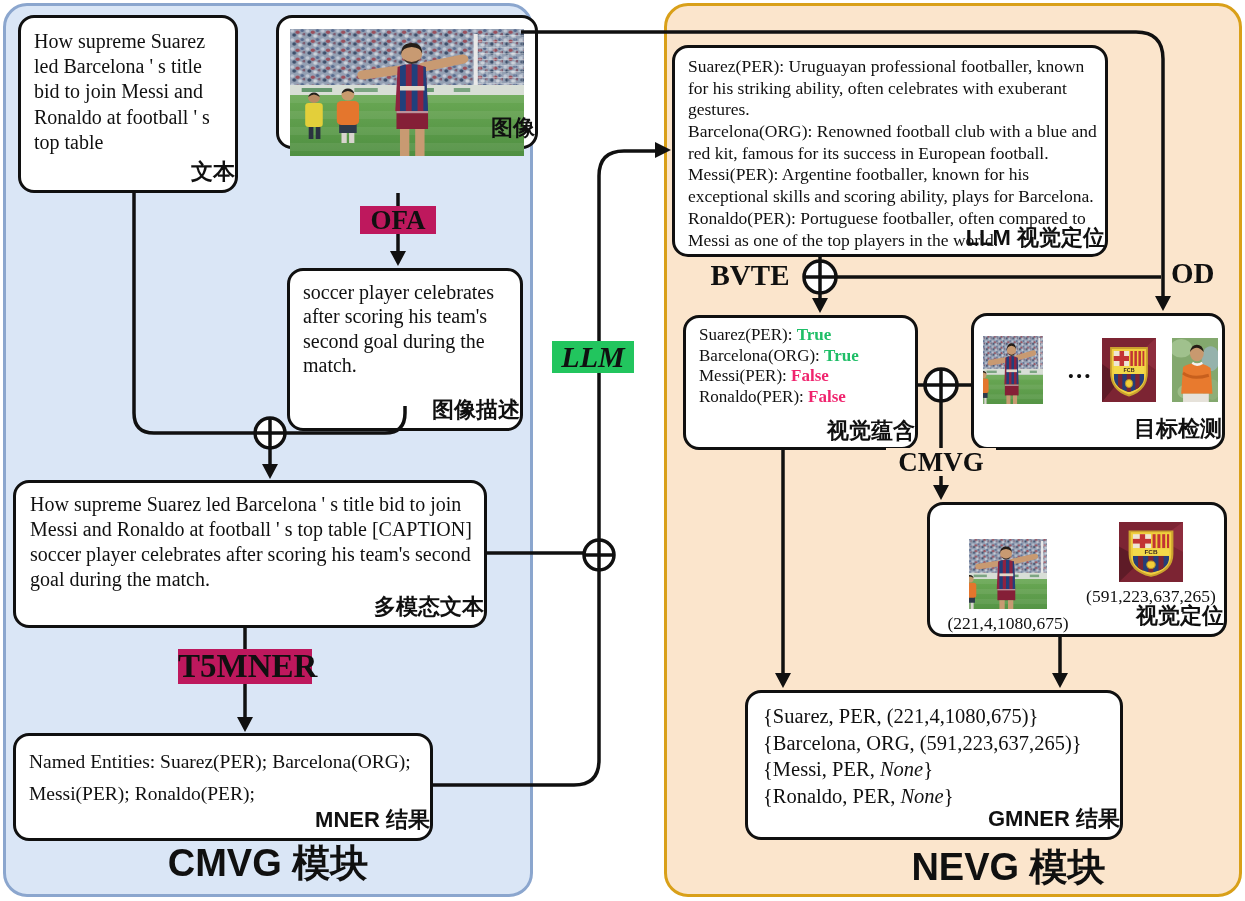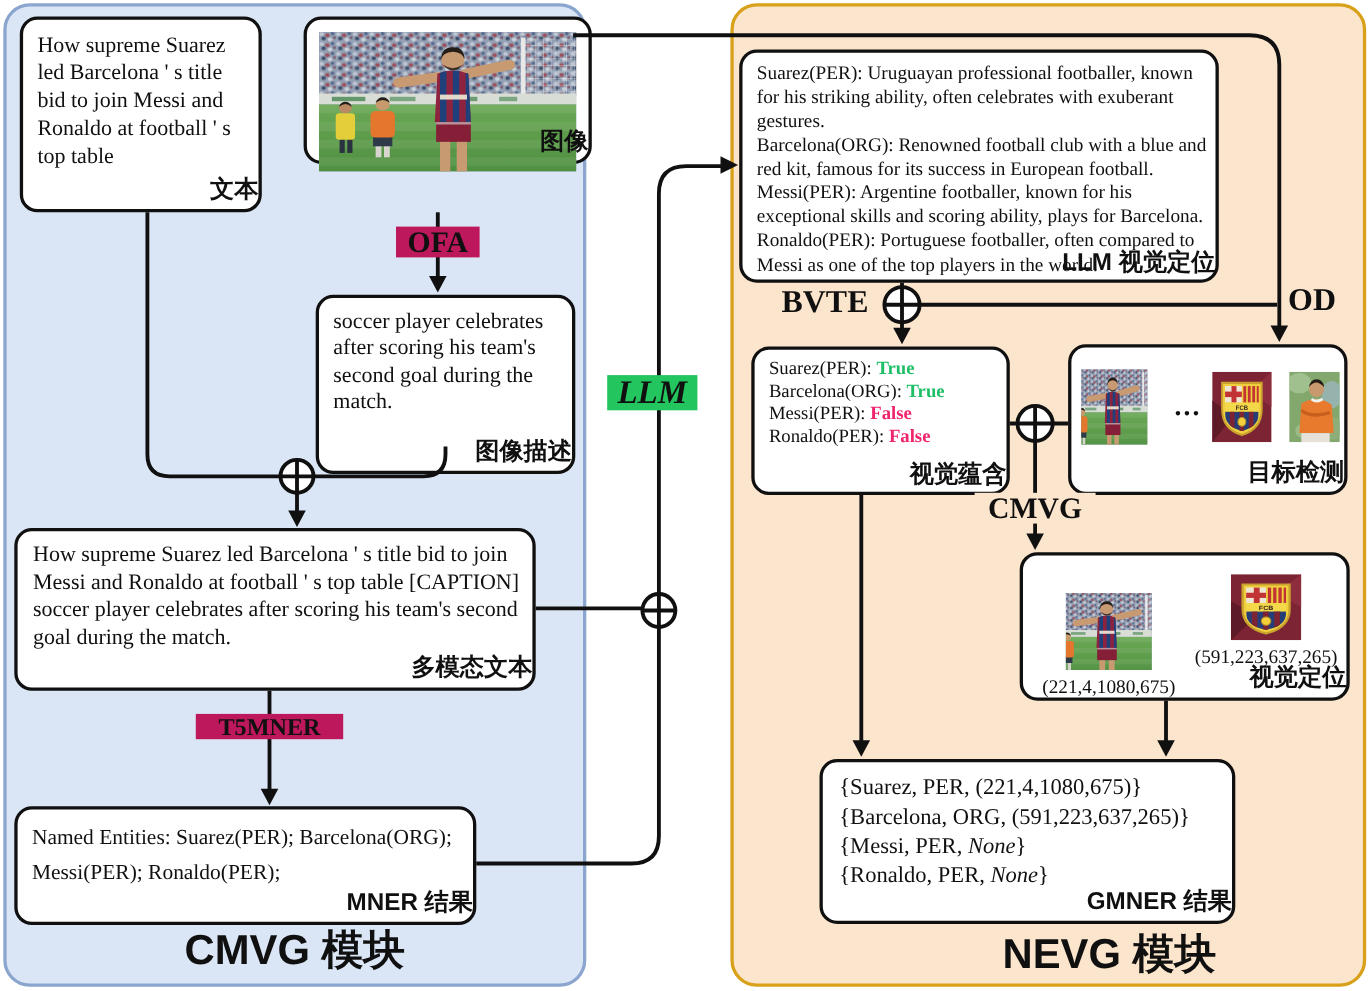--- a/index.html
+++ b/index.html
@@ -281,18 +281,18 @@
     <polygon class="ah" points="237,717 253,717 245,732"></polygon>
     <polygon class="ah" points="655,142 655,158 671,150"></polygon>
     <polygon class="ah" points="812,298 828,298 820,313"></polygon>
     <polygon class="ah" points="1155,296 1171,296 1163,311"></polygon>
     <polygon class="ah" points="933,485 949,485 941,500"></polygon>
     <polygon class="ah" points="775,673 791,673 783,688"></polygon>
     <polygon class="ah" points="1052,673 1068,673 1060,688"></polygon>
   </svg>
 
   <div class="op on-blue" style="left:360px;top:206px;width:76px;font-size:27px;">OFA</div>
-  <div class="op on-blue" style="left:178px;top:649px;width:134px;font-size:22px;">T5MNER</div>
+  <div class="op on-blue" style="left:178px;top:649px;width:134px;font-size:33px;">T5MNER</div>
   <div class="op on-white" style="left:552px;top:341px;width:82px;font-size:30px;">LLM</div>
   <div class="op on-orange" style="left:700px;top:260px;width:100px;font-size:29px;text-align:center;">BVTE</div>
   <div class="op on-orange" style="left:1171px;top:258px;width:64px;font-size:29px;text-align:left;">OD</div>
   <div class="op on-orange" style="left:886px;top:448px;width:110px;font-size:27px;">CMVG</div>
 </div>
 
 </body></html>

